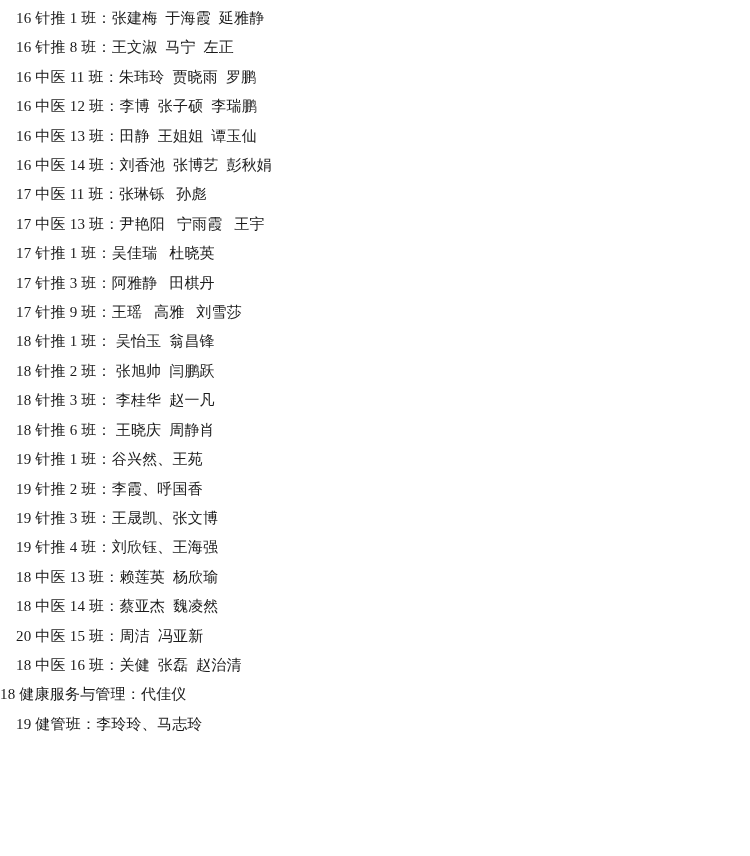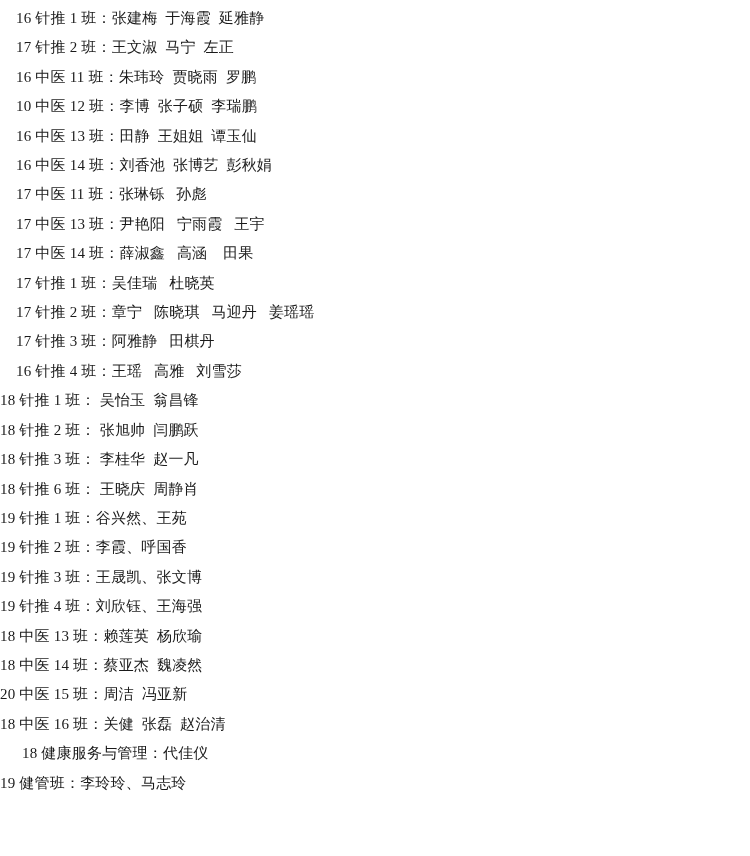--- a/index.html
+++ b/index.html
@@ -22,40 +22,38 @@
   }
   .line {
     display: block;
     font-size: 15px;
     line-height: 29.4px;
     white-space: pre;
     color: #1a1a1a;
     letter-spacing: 0.2px;
   }
   .i0  { padding-left: 16px; }
-  .i1  { }
-  .i2  { padding-left: 22px; }
+  .i1  { padding-left: 16px; }
+  .i2  { }
 </style>
 </head>
 <body>
 
 <div id="doc">
     <div class="line i0">16 针推 1 班：张建梅  于海霞  延雅静</div>
-    <div class="line i0">17 针推 2 班：王文淑  马宁  左正</div>
+    <div class="line i0">16 针推 8 班：王文淑  马宁  左正</div>
     <div class="line i0">16 中医 11 班：朱玮玲  贾晓雨  罗鹏</div>
-    <div class="line i0">10 中医 12 班：李博  张子硕  李瑞鹏</div>
+    <div class="line i0">16 中医 12 班：李博  张子硕  李瑞鹏</div>
     <div class="line i0">16 中医 13 班：田静  王姐姐  谭玉仙</div>
     <div class="line i0">16 中医 14 班：刘香池  张博艺  彭秋娟</div>
     <div class="line i0">17 中医 11 班：张琳铄   孙彪</div>
     <div class="line i0">17 中医 13 班：尹艳阳   宁雨霞   王宇</div>
-    <div class="line i0">17 中医 14 班：薛淑鑫   高涵    田果</div>
     <div class="line i0">17 针推 1 班：吴佳瑞   杜晓英</div>
-    <div class="line i0">17 针推 2 班：章宁   陈晓琪   马迎丹   姜瑶瑶</div>
     <div class="line i0">17 针推 3 班：阿雅静   田棋丹</div>
-    <div class="line i0">16 针推 4 班：王瑶   高雅   刘雪莎</div>
+    <div class="line i0">17 针推 9 班：王瑶   高雅   刘雪莎</div>
     <div class="line i1">18 针推 1 班： 吴怡玉  翁昌锋</div>
     <div class="line i1">18 针推 2 班： 张旭帅  闫鹏跃</div>
     <div class="line i1">18 针推 3 班： 李桂华  赵一凡</div>
     <div class="line i1">18 针推 6 班： 王晓庆  周静肖</div>
     <div class="line i1">19 针推 1 班：谷兴然、王苑</div>
     <div class="line i1">19 针推 2 班：李霞、呼国香</div>
     <div class="line i1">19 针推 3 班：王晟凯、张文博</div>
     <div class="line i1">19 针推 4 班：刘欣钰、王海强</div>
     <div class="line i1">18 中医 13 班：赖莲英  杨欣瑜</div>
     <div class="line i1">18 中医 14 班：蔡亚杰  魏凌然</div>

